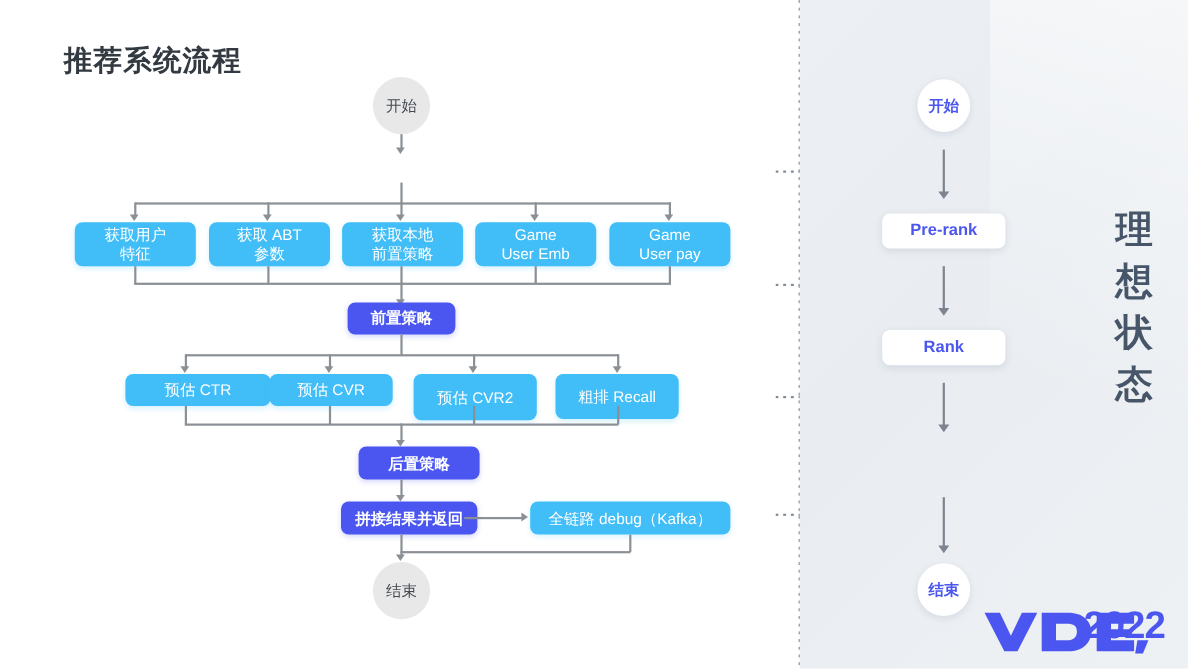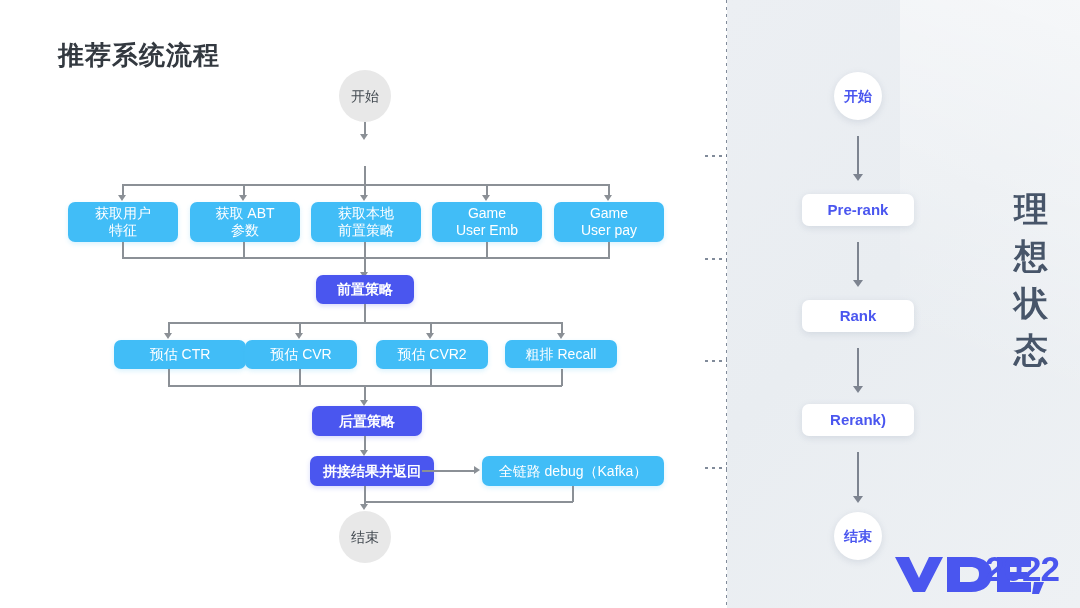--- a/index.html
+++ b/index.html
@@ -147,36 +147,36 @@
     <div class="arrow" style="left:426px;top:333px;"></div>
     <div class="ln vl" style="left:561px;top:322px;height:12px;"></div>
     <div class="arrow" style="left:557px;top:333px;"></div>
 
     <div class="node n-cyan" style="left:114px;top:340px;width:132px;height:29px;">
       <span>预估 CTR</span>
     </div>
     <div class="node n-cyan" style="left:245px;top:340px;width:112px;height:29px;">
       <span>预估 CVR</span>
     </div>
-    <div class="node n-cyan" style="left:376px;top:340px;width:112px;height:29px;">
+    <div class="node n-cyan" style="left:376px;top:340px;width:112px;height:42px;">
       <span>预估 CVR2</span>
     </div>
-    <div class="node n-cyan" style="left:505px;top:340px;width:112px;height:28px;">
+    <div class="node n-cyan" style="left:505px;top:340px;width:112px;height:41px;">
       <span>粗排 Recall</span>
     </div>
 
     <div class="ln vl" style="left:168px;top:369px;height:17px;"></div>
     <div class="ln vl" style="left:299px;top:369px;height:17px;"></div>
     <div class="ln vl" style="left:430px;top:369px;height:17px;"></div>
     <div class="ln vl" style="left:561px;top:369px;height:17px;"></div>
     <div class="ln hl" style="left:168px;top:385px;width:394px;"></div>
     <div class="ln vl" style="left:364px;top:385px;height:17px;"></div>
     <div class="arrow" style="left:360px;top:400px;"></div>
 
-    <div class="node n-blue" style="left:312px;top:406px;width:110px;height:30px;align-items:center;">
+    <div class="node n-blue" style="left:326px;top:406px;width:110px;height:30px;align-items:center;">
       <span>后置策略</span>
     </div>
 
     <div class="ln vl" style="left:364px;top:436px;height:16px;"></div>
     <div class="arrow" style="left:360px;top:450px;"></div>
 
     <div class="node n-blue" style="left:310px;top:456px;width:124px;height:30px;">
       <span>拼接结果并返回</span>
     </div>
 
@@ -217,23 +217,20 @@
   </div>
   <div class="rln" style="left:857px;top:242px;height:40px;"></div>
   <div class="rarrow" style="left:853px;top:280px;"></div>
 
   <div class="node r-box" style="left:802px;top:300px;width:112px;height:32px;">
     <span>Rank</span>
   </div>
   <div class="rln" style="left:857px;top:348px;height:40px;"></div>
   <div class="rarrow" style="left:853px;top:386px;"></div>
 
-  <div class="node r-box" style="left:802px;top:404px;width:112px;height:32px;">
-    <span>Rerank)</span>
-  </div>
   <div class="rln" style="left:857px;top:452px;height:46px;"></div>
   <div class="rarrow" style="left:853px;top:496px;"></div>
 
   <div class="node r-term" style="left:834px;top:512px;width:48px;height:48px;">
     <span>结束</span>
   </div>
 
   <div class="vtitle">
     <span>理</span>
     <span>想</span>

